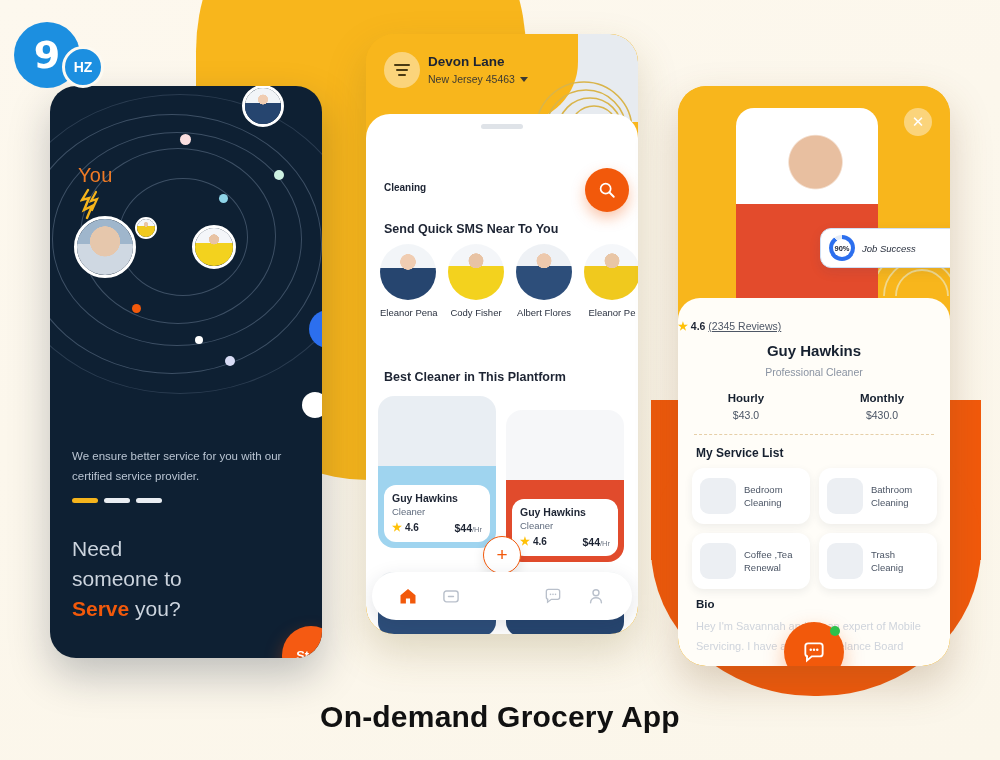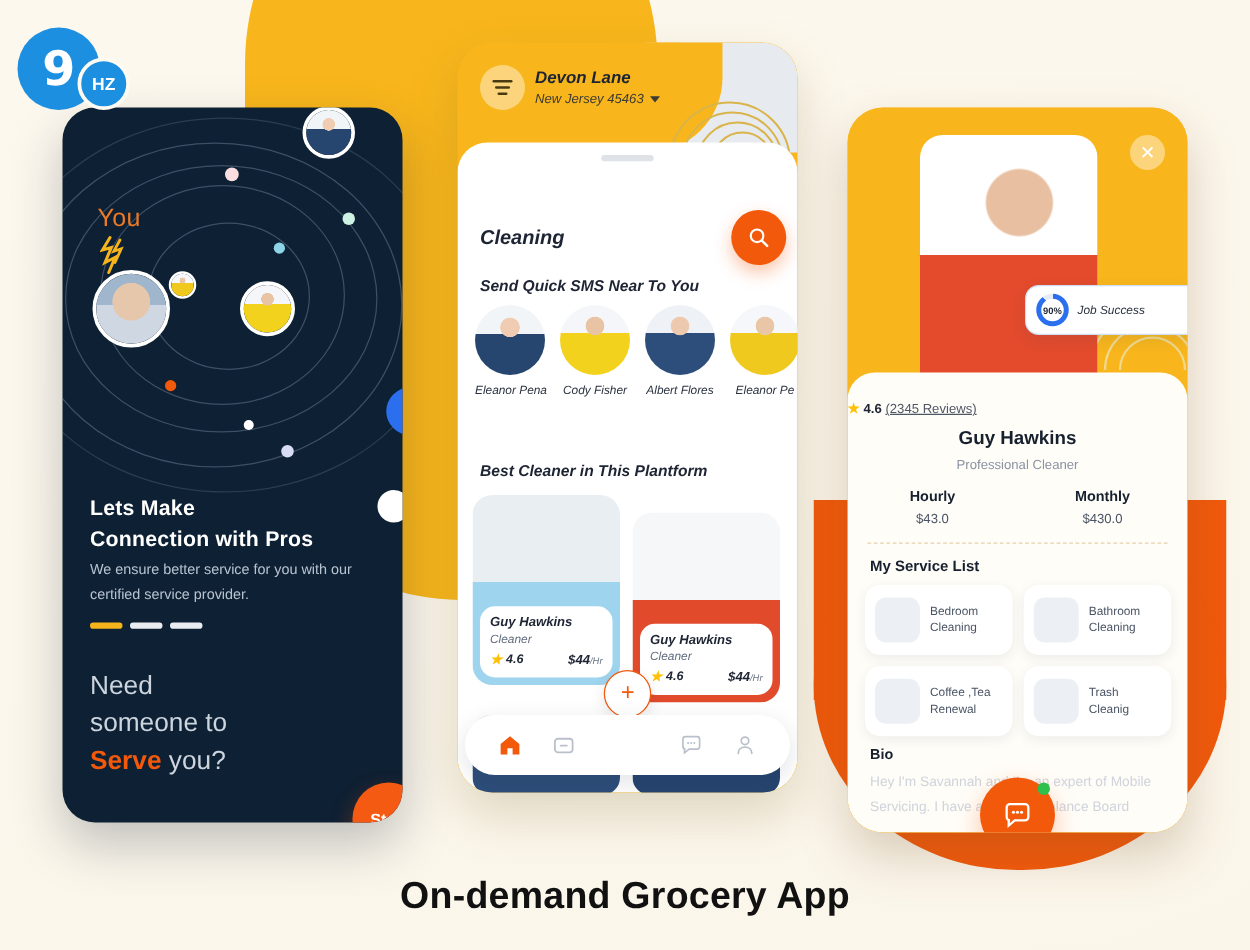--- a/index.html
+++ b/index.html
@@ -80,21 +80,20 @@
     background:#F55A12; color:#fff; font-size:13px; font-weight:bold;
     display:flex; align-items:center; justify-content:center;
     box-shadow:0 8px 18px rgba(245,90,18,.35);
   }
 
   
   #phone2 {
     left:366px; top:34px; width:272px; height:600px;
     background:#F8B61C; border-radius:28px;
     box-shadow:0 18px 40px rgba(120,100,40,.22);
-    font-style:italic;
   }
   .p2-topbar { position:absolute; left:0; top:0; width:272px; height:88px; }
   .p2-topbar .yellowpart { position:absolute; left:0; top:0; width:178px; height:88px; background:#F8B61C; border-top-left-radius:28px;}
   .p2-topbar .greypart { position:absolute; left:150px; top:0; width:122px; height:88px; background:#e7ebf0; border-top-right-radius:28px;}
   .p2-topbar .curve { position:absolute; left:120px; top:0; width:92px; height:88px; background:#F8B61C; border-bottom-right-radius:60px;}
   .arcs { position:absolute; right:-6px; top:18px; width:110px; height:80px; overflow:hidden;}
   .burger {
     position:absolute; left:18px; top:18px; width:36px; height:36px; border-radius:50%;
     background:rgba(255,255,255,.42); display:flex; align-items:center; justify-content:center; flex-direction:column; gap:3px;
   }
@@ -103,21 +102,21 @@
   .p2-name { position:absolute; left:62px; top:20px; font-size:13.5px; font-weight:bold; color:#1d2433;}
   .p2-loc  { position:absolute; left:62px; top:39px; font-size:10.5px; color:#3c3a33; display:flex; align-items:center; gap:5px;}
   .chev { width:0; height:0; border-left:4px solid transparent; border-right:4px solid transparent; border-top:5px solid #3c3a33;}
 
   .p2-sheet {
     position:absolute; left:0; top:80px; width:272px; height:520px;
     background:#fff; border-radius:24px 24px 28px 28px;
   }
   .grabber { position:absolute; left:50%; transform:translateX(-50%); top:10px; width:42px; height:5px; border-radius:3px; background:#dfe3e8;}
   .p2-section { position:absolute; font-size:12px; font-weight:bold; color:#1d2433;}
-  .sec-cleaning { left:18px; top:68px; font-weight:600; font-size:16px;}
+  .sec-cleaning { left:18px; top:68px; font-weight:600; font-size:10px;}
   .search-fab {
     position:absolute; left:219px; top:54px; width:44px; height:44px; border-radius:50%;
     background:#F2590B; display:flex; align-items:center; justify-content:center;
     box-shadow:0 6px 14px rgba(242,89,11,.35);
   }
   .sec-sms { left:18px; top:108px; font-size:12.5px;}
   .ppl-row { position:absolute; left:14px; top:130px; width:268px; display:flex; gap:12px;}
   .ppl { width:56px; text-align:center;}
   .ppl .pic { width:56px; height:56px; border-radius:50%; overflow:hidden; background:#eceff3;}
   .ppl .nm  { margin-top:7px; font-size:9.5px; color:#2b3240; white-space:nowrap;}
@@ -271,24 +270,20 @@
           <div class="ph m4"></div>
         </div>
 
       <div class="you-label">You</div>
       <svg class="zig" viewBox="0 0 30 32">
         <path d="M8 2 L2 12 L9 10 L4 22 L12 18 L7 30" stroke="#F5B41C" stroke-width="2.4" fill="none" stroke-linecap="round"></path>
         <path d="M16 4 L11 13 L17 11 L12 22" stroke="#F5B41C" stroke-width="2.2" fill="none" stroke-linecap="round"></path>
       </svg>
     </div>
 
-    <div class="p1-head">
-      <div>Lets Make</div>
-      <div>Connection with Pros</div>
-    </div>
     <div class="p1-sub">We ensure better service for you with our certified service provider.</div>
 
     <div class="dots-row">
       <span class="pd active"></span>
       <span class="pd idle"></span>
       <span class="pd idle"></span>
     </div>
 
     <div class="p1-cta">
       <div>Need</div>

